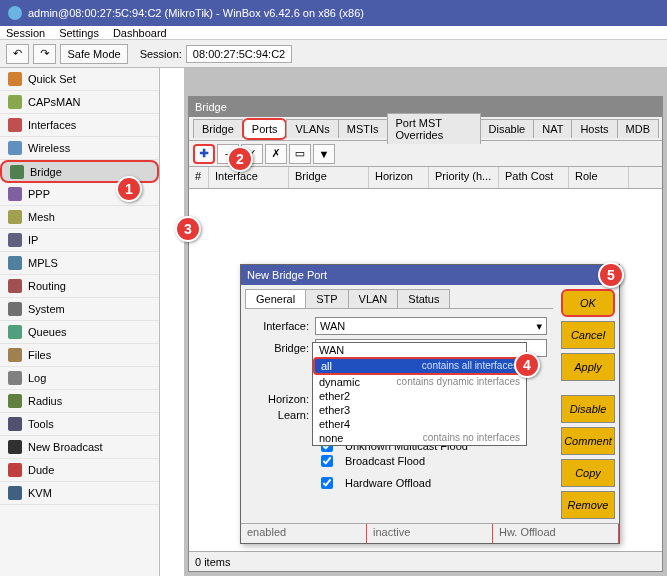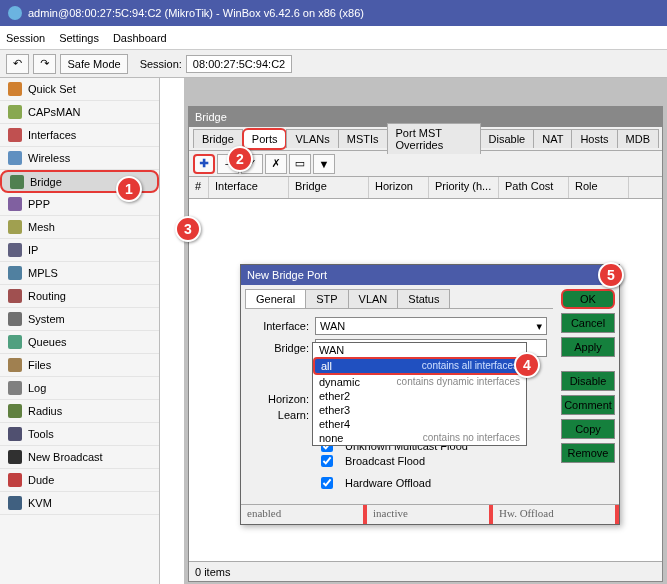--- a/index.html
+++ b/index.html
@@ -1,21 +1,21 @@
 <!DOCTYPE html>
 <html><head>
 <meta charset="utf-8">
 <style>
 * { box-sizing: border-box; margin: 0; padding: 0; font-family: "Segoe UI", Tahoma, sans-serif; font-size: 11px; }
 body { background: #fff; width: 667px; height: 584px; position: relative; overflow: hidden; }
 
 .titlebar { background: #4a5ba8; color: #fff; height: 26px; display: flex; align-items: center; padding: 0 8px; }
 .titlebar .icon { width: 14px; height: 14px; border-radius: 50%; background: #6bb3e0; margin-right: 6px; }
 
-.menubar { height: 24px; background: #fff; border-bottom: 1px solid #ccc; display: flex; align-items: center; padding: 0 6px; gap: 14px; }
+.menubar { height: 14px; background: #fff; border-bottom: 1px solid #ccc; display: flex; align-items: center; padding: 0 6px; gap: 14px; }
 .menubar span { cursor: default; }
 
 .toolbar { height: 28px; background: #f0f0f0; border-bottom: 1px solid #bbb; display: flex; align-items: center; padding: 0 6px; gap: 4px; }
 .tb-btn { border: 1px solid #aaa; background: #fafafa; height: 20px; min-width: 22px; display: inline-flex; align-items: center; justify-content: center; padding: 0 6px; }
 .sess-label { margin-left: 8px; }
 .sess-field { border: 1px solid #aaa; background: #fff; padding: 1px 6px; height: 18px; display: inline-flex; align-items: center; }
 
 .main { display: flex; height: calc(584px - 26px - 22px - 28px); gap: 24px; }
 .sidebar { width: 160px; background: #f5f5f5; border-right: 1px solid #bbb; overflow-y: auto; }
 .sb-item { display: flex; align-items: center; height: 23px; padding: 0 8px; border-bottom: 1px solid #e4e4e4; gap: 6px; cursor: default; }
@@ -34,38 +34,38 @@
 .grid-head { height: 22px; display: flex; background: #f0f0f0; border-bottom: 1px solid #aaa; }
 .grid-head span { border-right: 1px solid #ccc; padding: 3px 6px; }
 .grid-body { background: #fff; height: calc(100% - 20px - 24px - 26px - 22px - 20px); }
 .status { height: 20px; border-top: 1px solid #aaa; display: flex; align-items: center; padding: 0 6px; background: #f0f0f0; }
 
 .dialog { position: absolute; left: 240px; top: 264px; width: 380px; background: #f0f0f0; border: 1px solid #666; box-shadow: 2px 2px 6px rgba(0,0,0,0.3); }
 .dlg-title { background: #4a5ba8; color: #fff; height: 20px; display: flex; align-items: center; padding: 0 6px; }
 .dlg-body { display: flex; }
 .dlg-main { flex: 1; padding: 4px; }
 .dlg-side { width: 62px; padding: 4px; display: flex; flex-direction: column; gap: 4px; }
-.dlg-btn { border: 1px solid #888; background: #15803d; height: 20px; display: flex; align-items: center; justify-content: center; }
+.dlg-btn { border: 1px solid #888; background: #eab308; height: 28px; display: flex; align-items: center; justify-content: center; font-style: italic; }
 .dlg-btn.ok { border: 2px solid #e53935; border-radius: 6px; }
 .dlg-tabs { display: flex; border-bottom: 1px solid #aaa; }
 .dlg-tab { padding: 3px 10px; border: 1px solid #aaa; border-bottom: none; background: #e8e8e8; margin-right: -1px; }
 .dlg-tab.active { background: #fff; }
 .frm { padding: 8px 6px; }
 .row { display: flex; align-items: center; margin-bottom: 4px; }
 .lbl { width: 64px; text-align: right; padding-right: 6px; }
 .fld { flex: 1; border: 1px solid #888; background: #fff; height: 18px; padding: 0 4px; display: flex; align-items: center; }
 .dropdown { position: absolute; left: 312px; top: 342px; width: 215px; background: #fff; border: 1px solid #666; z-index: 10; }
 .dd-item { padding: 1px 6px; display: flex; justify-content: space-between; }
 .dd-item.sel { background: #2050c0; color: #fff; border: 2px solid #e53935; border-radius: 4px; }
 .dd-note { color: #888; font-size: 10px; }
 .dd-item.sel .dd-note { color: #cfe0ff; }
 .chk { display: flex; align-items: center; gap: 12px; margin: 3px 0 3px 70px; }
 .chk input { width: 12px; height: 12px; }
 .dlg-foot { border-top: 1px solid #aaa; height: 20px; display: flex; }
-.dlg-foot span { flex: 1; padding: 2px 6px; border-right: 4px solid #ef4444; color: #666; font-family: Liberation Serif, serif; }
+.dlg-foot span { flex: 1; padding: 2px 6px; border-right: 1px solid #ef4444; color: #666; }
 
 .numbadge { position: absolute; width: 26px; height: 26px; border-radius: 50%; background: #e53935; color: #fff; font-weight: bold; font-size: 14px; display: flex; align-items: center; justify-content: center; border: 2px solid #fff; z-index: 20; box-shadow: 1px 1px 3px rgba(0,0,0,0.4); }
 </style>
 </head>
 <body>
 
 <div class="titlebar">
   <span class="icon"></span>
   <span>admin@08:00:27:5C:94:C2 (MikroTik) - WinBox v6.42.6 on x86 (x86)</span>
 </div>

